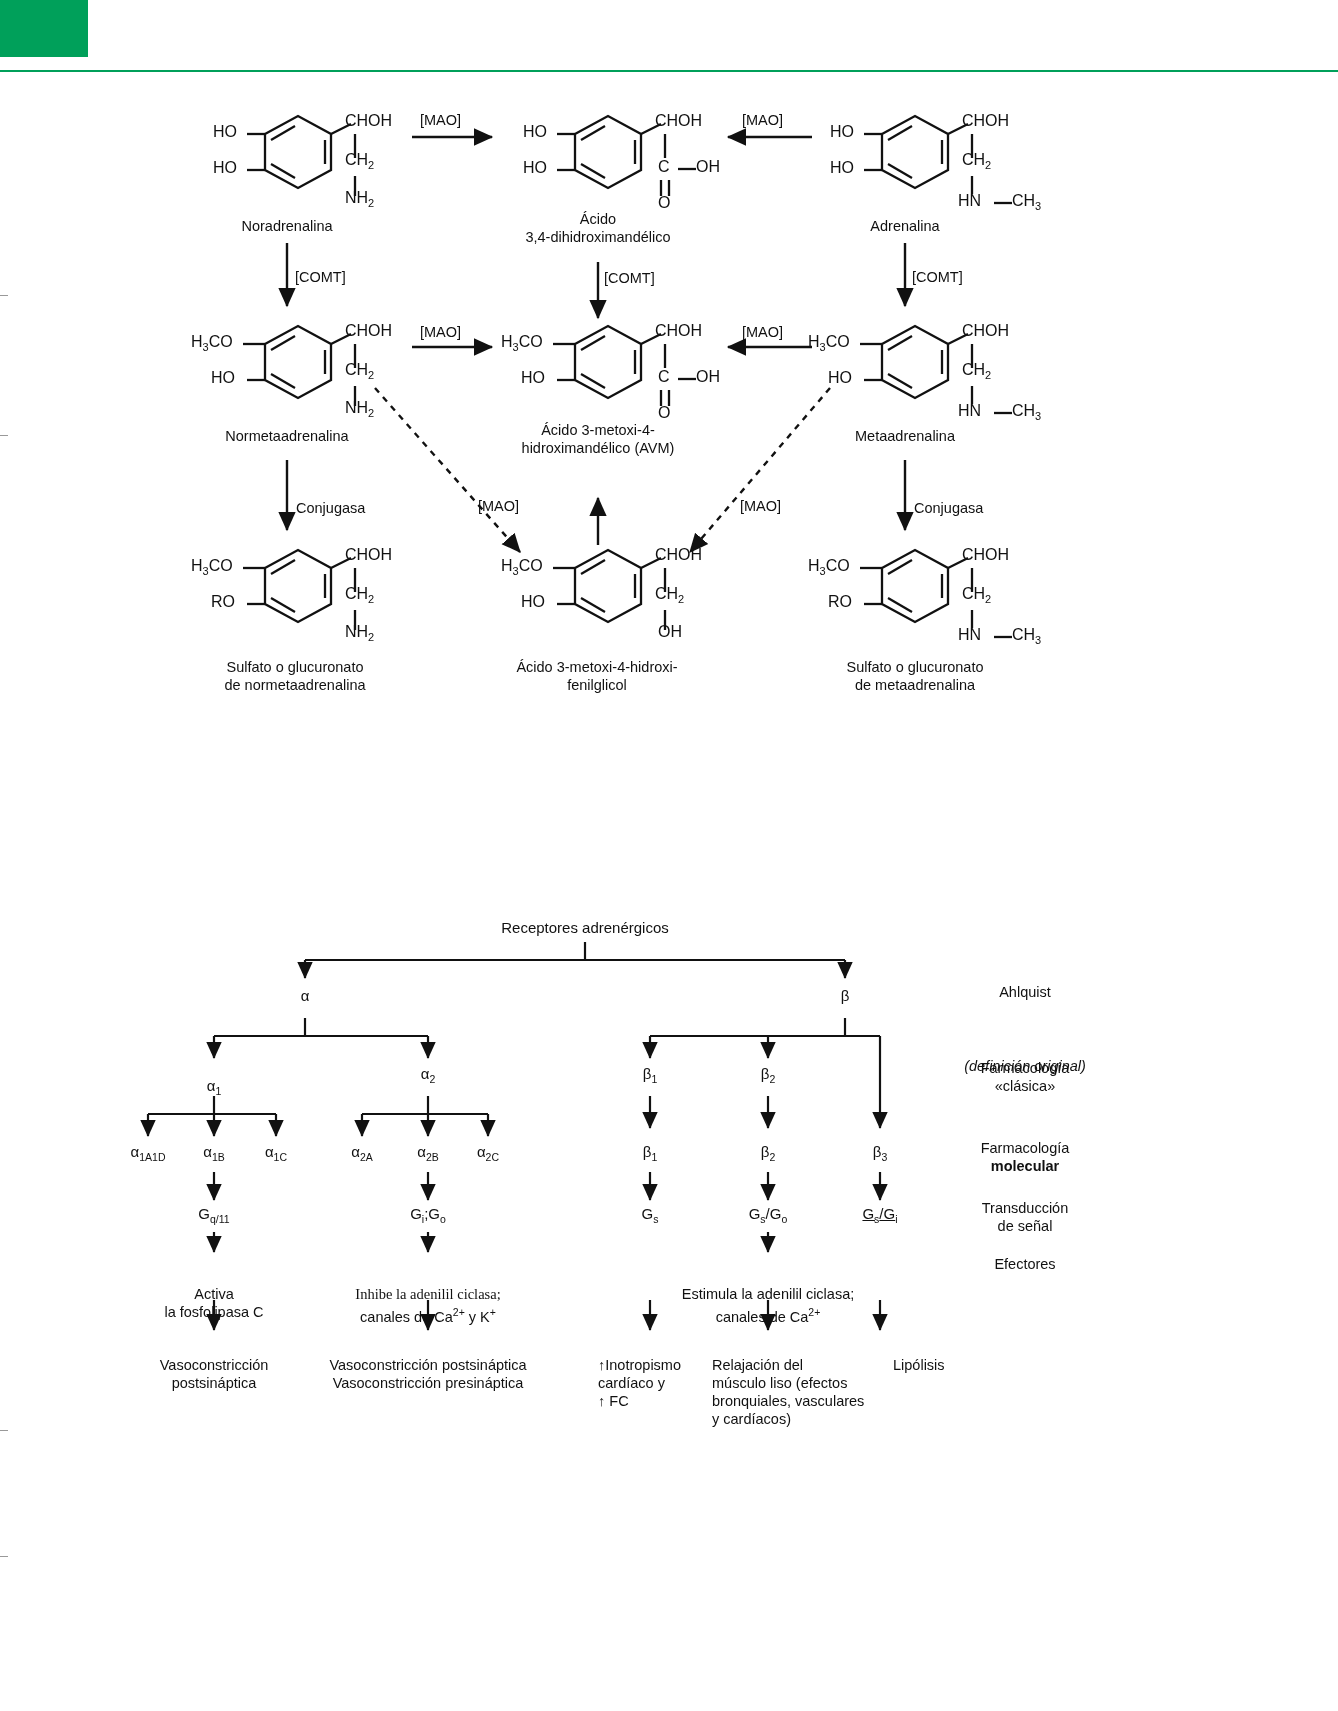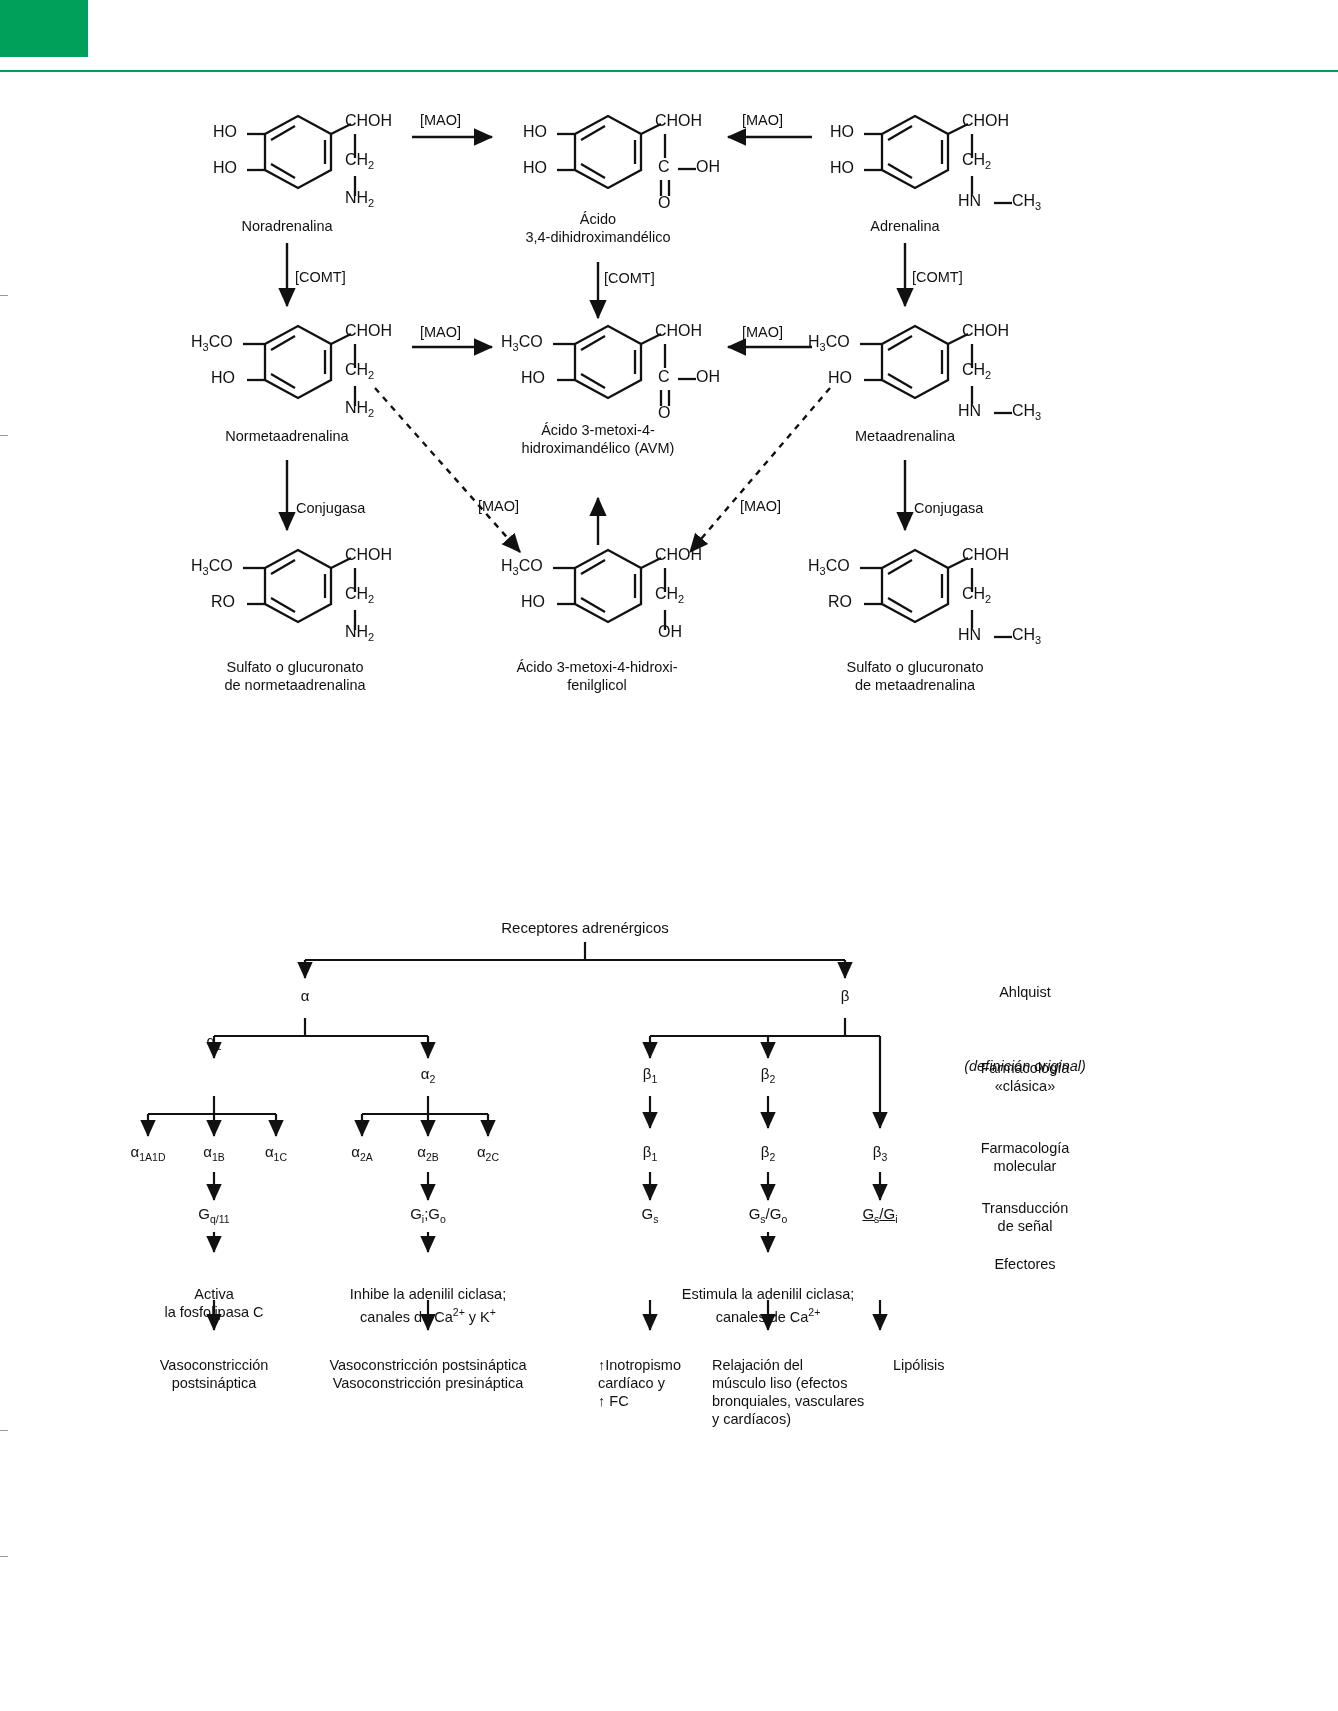--- a/index.html
+++ b/index.html
@@ -385,21 +385,21 @@
     <line x1="768" y1="400" x2="768" y2="430" marker-end="url(#ah2)"></line>
     <line x1="880" y1="400" x2="880" y2="430" marker-end="url(#ah2)"></line>
   </g>
 </svg>
 
 <div class="node" style="left:450px;top:919px;width:270px;">Receptores adrenérgicos</div>
 
 <div class="node" style="left:280px;top:987px;width:50px;">α</div>
 <div class="node" style="left:820px;top:987px;width:50px;">β</div>
 
-<div class="node" style="left:189px;top:1034px;width:50px;font-family:Liberation Mono, monospace;">α<sub>1</sub></div>
+<div class="node" style="left:189px;top:1077px;width:50px;">α<sub>1</sub></div>
 <div class="node" style="left:403px;top:1065px;width:50px;">α<sub>2</sub></div>
 <div class="node" style="left:625px;top:1065px;width:50px;">β<sub>1</sub></div>
 <div class="node" style="left:743px;top:1065px;width:50px;">β<sub>2</sub></div>
 
 <div class="node" style="left:110px;top:1143px;width:76px;">α<sub>1A1D</sub></div>
 <div class="node" style="left:184px;top:1143px;width:60px;">α<sub>1B</sub></div>
 <div class="node" style="left:246px;top:1143px;width:60px;">α<sub>1C</sub></div>
 <div class="node" style="left:332px;top:1143px;width:60px;">α<sub>2A</sub></div>
 <div class="node" style="left:398px;top:1143px;width:60px;">α<sub>2B</sub></div>
 <div class="node" style="left:458px;top:1143px;width:60px;">α<sub>2C</sub></div>
@@ -411,29 +411,29 @@
 <div class="node" style="left:393px;top:1205px;width:70px;">G<sub>i</sub>;G<sub>o</sub></div>
 <div class="node" style="left:620px;top:1205px;width:60px;">G<sub>s</sub></div>
 <div class="node" style="left:733px;top:1205px;width:70px;">G<sub>s</sub>/G<sub>o</sub></div>
 <div class="node" style="left:845px;top:1205px;width:70px;text-decoration:underline;">G<sub>s</sub>/G<sub>i</sub></div>
 
 <div class="rowlab" style="left:930px;top:984px;width:190px;">Ahlquist</div>
 <div class="rowlab" style="left:930px;top:1058px;width:190px;font-style:italic;">(definición original)</div>
 <div class="rowlab" style="left:930px;top:1060px;width:190px;">Farmacología</div>
 <div class="rowlab" style="left:930px;top:1078px;width:190px;">«clásica»</div>
 <div class="rowlab" style="left:930px;top:1140px;width:190px;">Farmacología</div>
-<div class="rowlab" style="left:930px;top:1158px;width:190px;">molecular</div>
+<div class="rowlab" style="left:930px;top:1158px;width:190px;font-weight:bold;">molecular</div>
 <div class="rowlab" style="left:930px;top:1200px;width:190px;">Transducción</div>
 <div class="rowlab" style="left:930px;top:1218px;width:190px;">de señal</div>
 <div class="rowlab" style="left:930px;top:1256px;width:190px;">Efectores</div>
 
 <div class="eff" style="left:124px;top:1255px;width:180px;">Activa</div>
 <div class="eff" style="left:124px;top:1273px;width:180px;">la fosfolipasa C</div>
 
-<div class="eff" style="left:328px;top:1255px;width:200px;">Inhibe la adenilil ciclasa;</div>
+<div class="eff" style="left:328px;top:1255px;width:200px;font-family:Liberation Serif, serif;">Inhibe la adenilil ciclasa;</div>
 <div class="eff" style="left:328px;top:1273px;width:200px;">canales de Ca<sup>2+</sup> y K<sup>+</sup></div>
 
 <div class="eff" style="left:648px;top:1255px;width:240px;">Estimula la adenilil ciclasa;</div>
 <div class="eff" style="left:648px;top:1273px;width:240px;">canales de Ca<sup>2+</sup></div>
 
 <div class="eff" style="left:124px;top:1326px;width:180px;">Vasoconstricción</div>
 <div class="eff" style="left:124px;top:1344px;width:180px;">postsináptica</div>
 
 <div class="eff" style="left:318px;top:1326px;width:220px;">Vasoconstricción postsináptica</div>
 <div class="eff" style="left:318px;top:1344px;width:220px;">Vasoconstricción presináptica</div>

